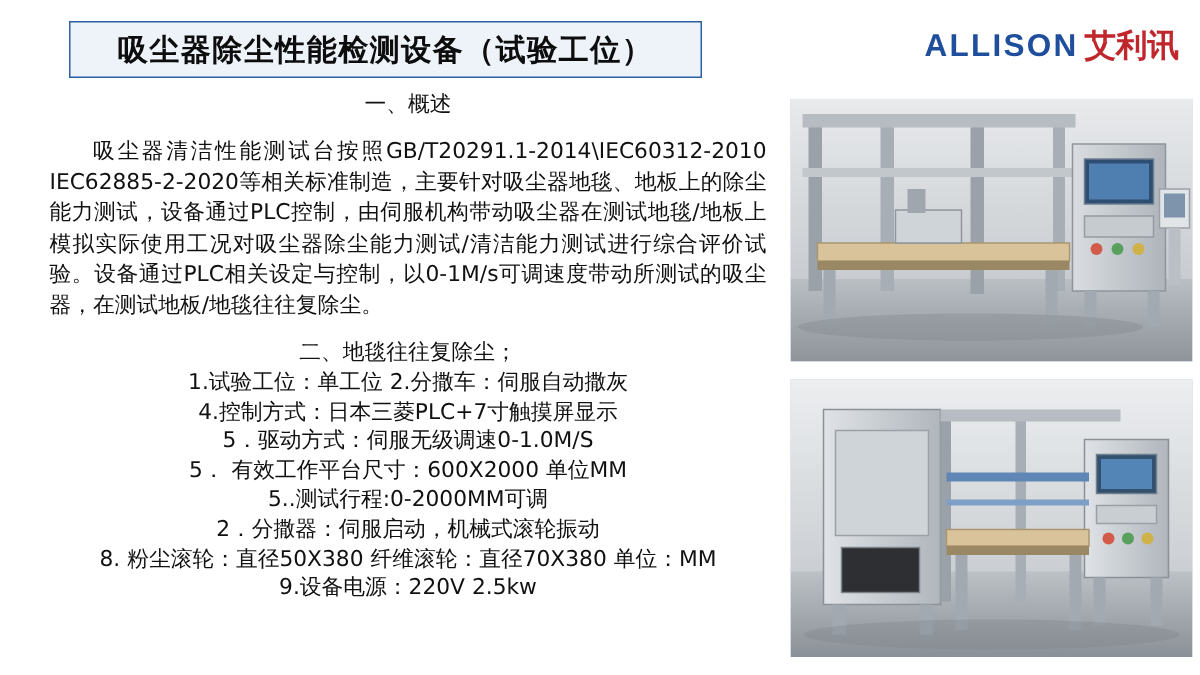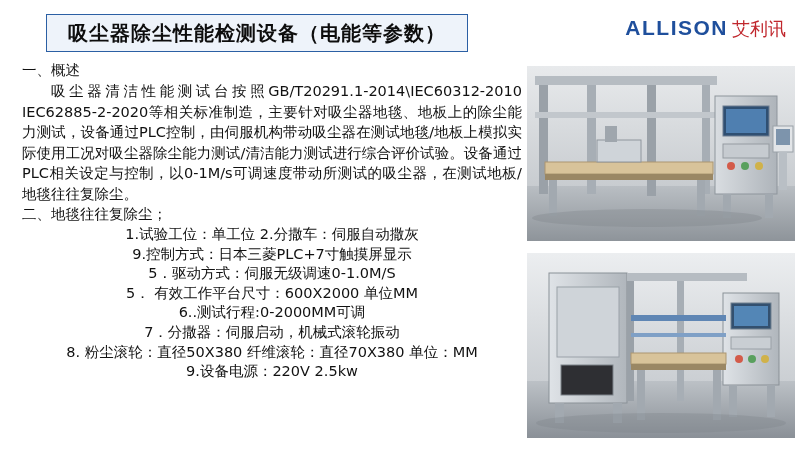--- a/index.html
+++ b/index.html
@@ -51,44 +51,45 @@
     gap: 4px;
   }
   .brand-en {
     font-size: 21px;
     font-weight: bold;
     color: #1f4f9c;
     letter-spacing: 1.5px;
     font-family: "Liberation Sans", sans-serif;
   }
   .brand-cn {
-    font-size: 18px;
-    font-weight: normal;
+    font-size: 21px;
+    font-weight: bold;
     color: #c0272d;
     font-family: "DejaVu Sans", sans-serif;
   }
 
   
   .text-col {
     position: absolute;
     left: 22px;
     top: 60px;
     width: 500px;
     font-family: "DejaVu Sans", sans-serif;
     color: #111111;
   }
   .sec-head {
     font-size: 14.5px;
     line-height: 20px;
     margin: 0 0 1px 0;
+    text-align: center;
   }
   .para {
     font-size: 14.5px;
     line-height: 20.5px;
-    margin: 0;
+    margin: 11px;
     text-align: justify;
     text-indent: 2em;
   }
   .spec-list {
     margin: 1px 0 0 0;
     padding: 0;
     list-style: none;
   }
   .spec-list li {
     font-size: 14.5px;
@@ -116,39 +117,39 @@
     height: 185px;
   }
   .photo svg { display: block; }
 </style>
 </head>
 <body>
 
 <div class="page">
 
   <div class="title-box">
-    <span class="title-text">吸尘器除尘性能检测设备（电能等参数）</span>
+    <span class="title-text">吸尘器除尘性能检测设备（试验工位）</span>
   </div>
 
   <div class="brand">
     <span class="brand-en">ALLISON</span>
     <span class="brand-cn">艾利讯</span>
   </div>
 
   <div class="text-col">
     <div class="sec-head">一、概述</div>
     <p class="para">吸尘器清洁性能测试台按照GB/T20291.1-2014\IEC60312-2010 IEC62885-2-2020等相关标准制造，主要针对吸尘器地毯、地板上的除尘能力测试，设备通过PLC控制，由伺服机构带动吸尘器在测试地毯/地板上模拟实际使用工况对吸尘器除尘能力测试/清洁能力测试进行综合评价试验。设备通过PLC相关设定与控制，以0-1M/s可调速度带动所测试的吸尘器，在测试地板/地毯往往复除尘。</p>
     <div class="sec-head">二、地毯往往复除尘；</div>
     <ul class="spec-list">
       <li>1.试验工位：单工位        2.分撒车：伺服自动撒灰</li>
-      <li>9.控制方式：日本三菱PLC+7寸触摸屏显示</li>
+      <li>4.控制方式：日本三菱PLC+7寸触摸屏显示</li>
       <li>5．驱动方式：伺服无级调速0-1.0M/S</li>
       <li>5． 有效工作平台尺寸：600X2000 单位MM</li>
-      <li>6..测试行程:0-2000MM可调</li>
-      <li>7．分撒器：伺服启动，机械式滚轮振动</li>
+      <li>5..测试行程:0-2000MM可调</li>
+      <li>2．分撒器：伺服启动，机械式滚轮振动</li>
       <li>8. 粉尘滚轮：直径50X380 纤维滚轮：直径70X380 单位：MM</li>
       <li>9.设备电源：220V  2.5kw</li>
     </ul>
   </div>
 
   <div class="photo photo-top">
     <svg width="268" height="175" viewBox="0 0 268 175">
       <defs>
         <linearGradient id="wallg" x1="0" y1="0" x2="0" y2="1">
           <stop offset="0%" stop-color="#e8eaec"></stop>

